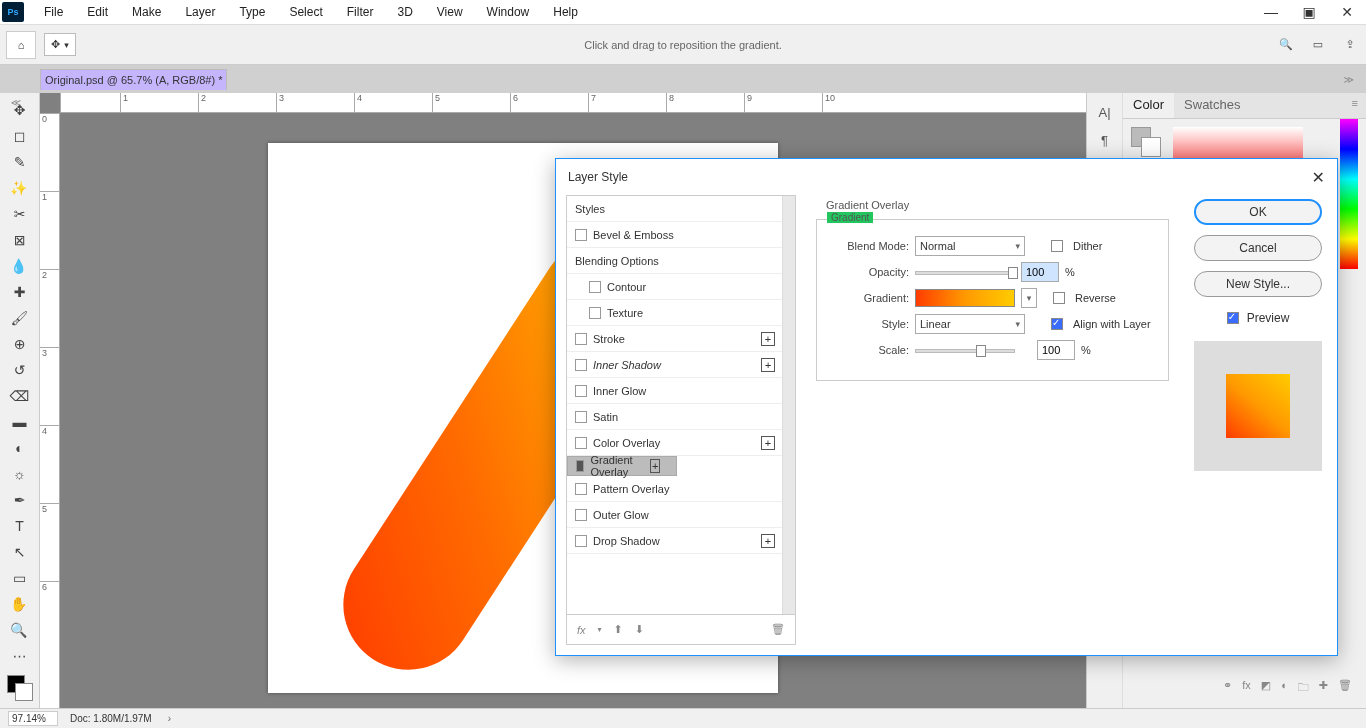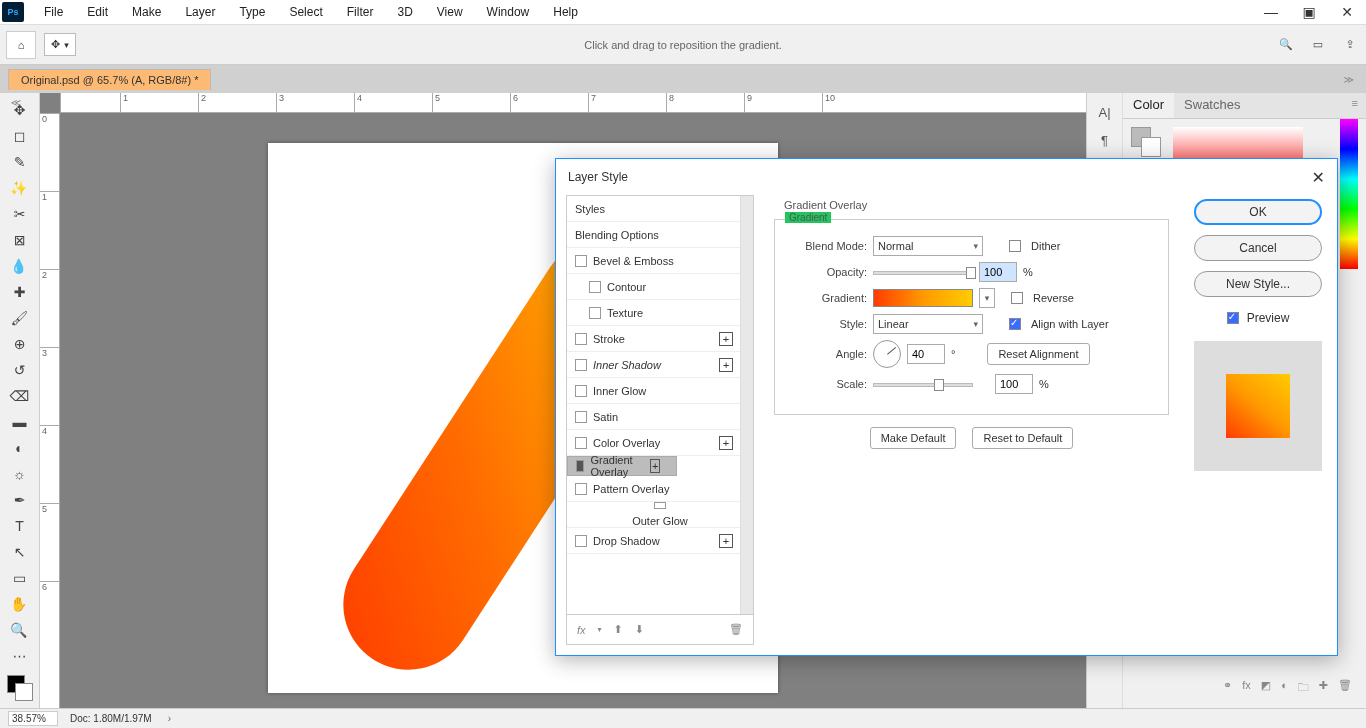--- a/index.html
+++ b/index.html
@@ -15,21 +15,21 @@
 
 .optbar { height: 40px; background: #f0f0f0; border-bottom: 1px solid #ccc; display:flex; align-items:center; padding: 0 6px; position:relative; }
 .optbar .home { width:30px; height:28px; border:1px solid #ccc; background:#fff; display:flex; align-items:center; justify-content:center; margin-right:8px; }
 .optbar .movesel { display:flex; align-items:center; gap:4px; padding:4px 6px; border:1px solid #bbb; background:#fff; }
 .optbar .hint { position:absolute; left:50%; transform:translateX(-50%); font-size:11px; color:#666; }
 .optbar .righttools { margin-left:auto; display:flex; gap:12px; }
 .optbar .righttools div { width:20px; height:20px; color:#555; display:flex; align-items:center; justify-content:center; }
 
 
 .tabstrip { height: 28px; background:#d0d0d0; display:flex; align-items:center; padding-left:8px; position:relative; }
-.tabstrip .doc-tab { background:#fdba74; padding: 4px 12px; font-size:11px; border:1px solid #bbb; border-bottom:none; }
+.tabstrip .doc-tab { background:#c4b5fd; padding: 4px 4px; font-size:11px; border:1px solid #bbb; border-bottom:none;margin-left:32px; }
 .tabstrip .expand { position:absolute; right:12px; font-size:10px; color:#888; }
 .tabcollapse-left { position:absolute; left:1px; top:32px; width:30px; height:10px; font-size:10px; color:#888; text-align:center;}
 
 
 .mainrow { display:flex; height: calc(728px - 25px - 40px - 28px - 20px); }
 
 
 .toolbox { width: 40px; background:#f0f0f0; border-right:1px solid #ccc; display:flex; flex-direction:column; align-items:center; padding-top:6px; gap:4px; }
 .toolbox .tool { width:24px; height:22px; display:flex; align-items:center; justify-content:center; color:#444; font-size:14px; cursor:default;}
 .toolbox .colorswatch { width:26px; height:26px; position:relative; margin-top:4px; }
@@ -66,21 +66,21 @@
 .statusbar .zoombox { width:50px; border:1px solid #ccc; padding:1px 3px; background:#fff; }
 .statusbar .chev { margin-left:4px; color:#666; }
 
 
 .dialog { position:absolute; left:555px; top:158px; width:783px; height:498px; background:#fff; border:1px solid #1e90ff; box-shadow:0 4px 20px rgba(0,0,0,.3); display:flex; flex-direction:column; }
 .dlg-title { height:36px; display:flex; align-items:center; padding:0 12px; font-size:12px; }
 .dlg-title .close { margin-left:auto; font-size:16px; cursor:default; }
 .dlg-body { flex:1; display:flex; padding:0 10px 10px 10px; gap:16px; }
 
 
-.styles-col { width:188px; display:flex; flex-direction:column; }
+.styles-col { width:230px; display:flex; flex-direction:column; }
 .styles-scroll { border:1px solid #ccc; height:420px; position:relative; }
 .styles-scroll::after{ content:""; position:absolute; top:0; right:0; width:12px; height:100%; background:#e8e8e8; border-left:1px solid #ddd;}
 .style-row { height:26px; display:flex; align-items:center; padding:0 8px; border-bottom:1px solid #eee; font-size:11px; gap:6px; }
 .style-row.header { font-size:11px; color:#333; }
 .style-row.sel { background:#bcbcbc; }
 .style-row .cb { width:12px; height:12px; border:1px solid #999; background:#fff; }
 .style-row .cb.chk { background:#555; }
 .style-row .plus { margin-left:auto; width:14px; height:14px; border:1px solid #555; font-size:11px; line-height:12px; text-align:center; margin-right:12px;}
 .styles-foot { height:30px; display:flex; align-items:center; padding: 0 10px; gap:12px; color:#888; border:1px solid #ccc; border-top:none; }
 .styles-foot .trash { margin-left:auto; }
@@ -237,41 +237,41 @@
             <div class="b"></div>
           </div>
         <div class="gradpick"></div>
         <div class="hue"></div>
       </div>
     </div>
   </div>
 </div>
 
 <div class="statusbar">
-  <div class="zoombox">38.57%</div>
+  <div class="zoombox">97.14%</div>
   <div>Doc: 1.80M/1.97M</div>
   <div class="chev">›</div>
 </div>
 
 <div class="dialog">
   <div class="dlg-title">
     <span>Layer Style</span>
     <span class="close">✕</span>
   </div>
   <div class="dlg-body">
 
     <div class="styles-col">
       <div class="styles-scroll" id="styles-list">
         <div class="style-row header">Styles</div>
       <div class="style-row" style="padding-left: 8px;">
+            <span class="cb"></span>
+            <span>Bevel &amp; Emboss</span>
+          </div>
+          <div class="style-row" style="padding-left: 8px;">
             <span>Blending Options</span>
-          </div>
-          <div class="style-row" style="padding-left: 8px;">
-            <span class="cb"></span>
-            <span>Bevel &amp; Emboss</span>
           </div>
           <div class="style-row" style="padding-left: 22px;">
             <span class="cb"></span>
             <span>Contour</span>
           </div>
           <div class="style-row" style="padding-left: 22px;">
             <span class="cb"></span>
             <span>Texture</span>
           </div>
           <div class="style-row" style="padding-left: 8px;">
@@ -299,21 +299,21 @@
           </div>
           <div class="style-row sel" style="padding-left: 8px;">
             <span class="cb chk"></span>
             <span>Gradient Overlay</span>
             <span class="plus">+</span>
           </div>
           <div class="style-row" style="padding-left: 8px;">
             <span class="cb"></span>
             <span>Pattern Overlay</span>
           </div>
-          <div class="style-row" style="padding-left: 8px; flex-direction: column;">
+          <div class="style-row" style="padding-left: 8px;">
             <span class="cb"></span>
             <span>Outer Glow</span>
           </div>
           <div class="style-row" style="padding-left: 8px;">
             <span class="cb"></span>
             <span>Drop Shadow</span>
             <span class="plus">+</span>
           </div>
         </div>
       <div class="styles-foot">
@@ -365,45 +365,31 @@
           <div class="lbl">Style:</div>
           <div class="sel">
               <span>Linear</span>
               <span class="arr">▾</span>
             </div>
           <div style="width:14px;"></div>
           <span class="checkbox chk"></span>
           <span>Align with Layer</span>
         </div>
 
-        <div class="formrow">
-          <div class="lbl">Angle:</div>
-          <div class="anglewidget">
-              <div class="hand"></div>
-            </div>
-          <input class="txt" style="width: 38px;" value="40">
-          <span>°</span>
-          <div style="width:20px;"></div>
-          <div class="btn-small">Reset Alignment</div>
-        </div>
 
         <div class="formrow">
           <div class="lbl">Scale:</div>
           <div class="slider">
               <div class="thumb" style="left:60px;"></div>
             </div>
           <div style="width:10px;"></div>
           <input class="txt" style="width: 38px;" value="100">
           <span>%</span>
         </div>
       </div>
-      <div class="defbtns">
-        <div class="btn-small">Make Default</div>
-        <div class="btn-small">Reset to Default</div>
-      </div>
     </div>
 
     <div class="btncol">
       <div class="dlgbtn primary">OK</div>
       <div class="dlgbtn">Cancel</div>
       <div class="dlgbtn">New Style...</div>
       <div class="previewchk">
           <span class="checkbox chk"></span>
           <span>Preview</span>
         </div>

